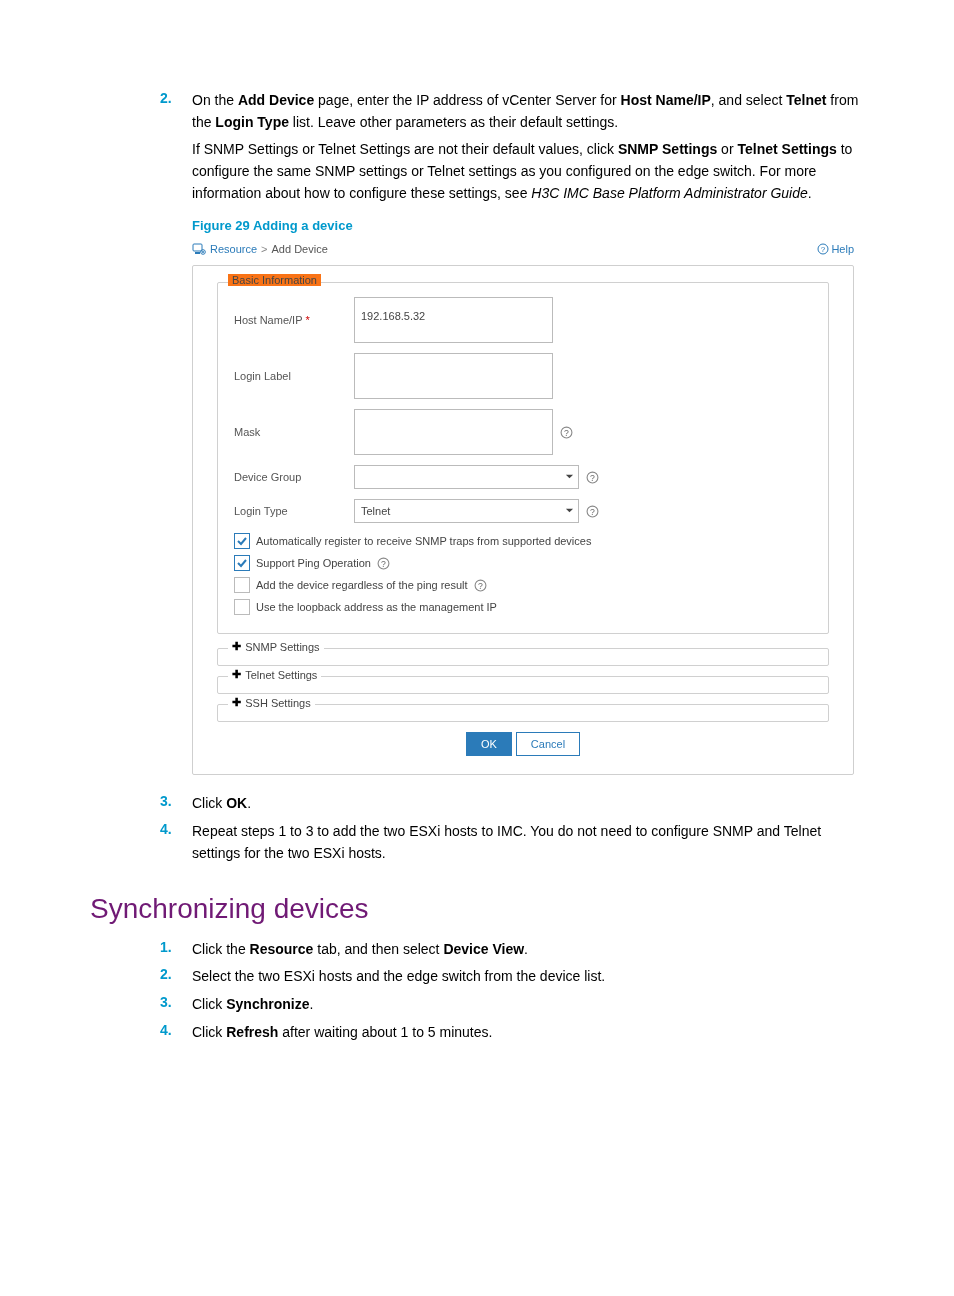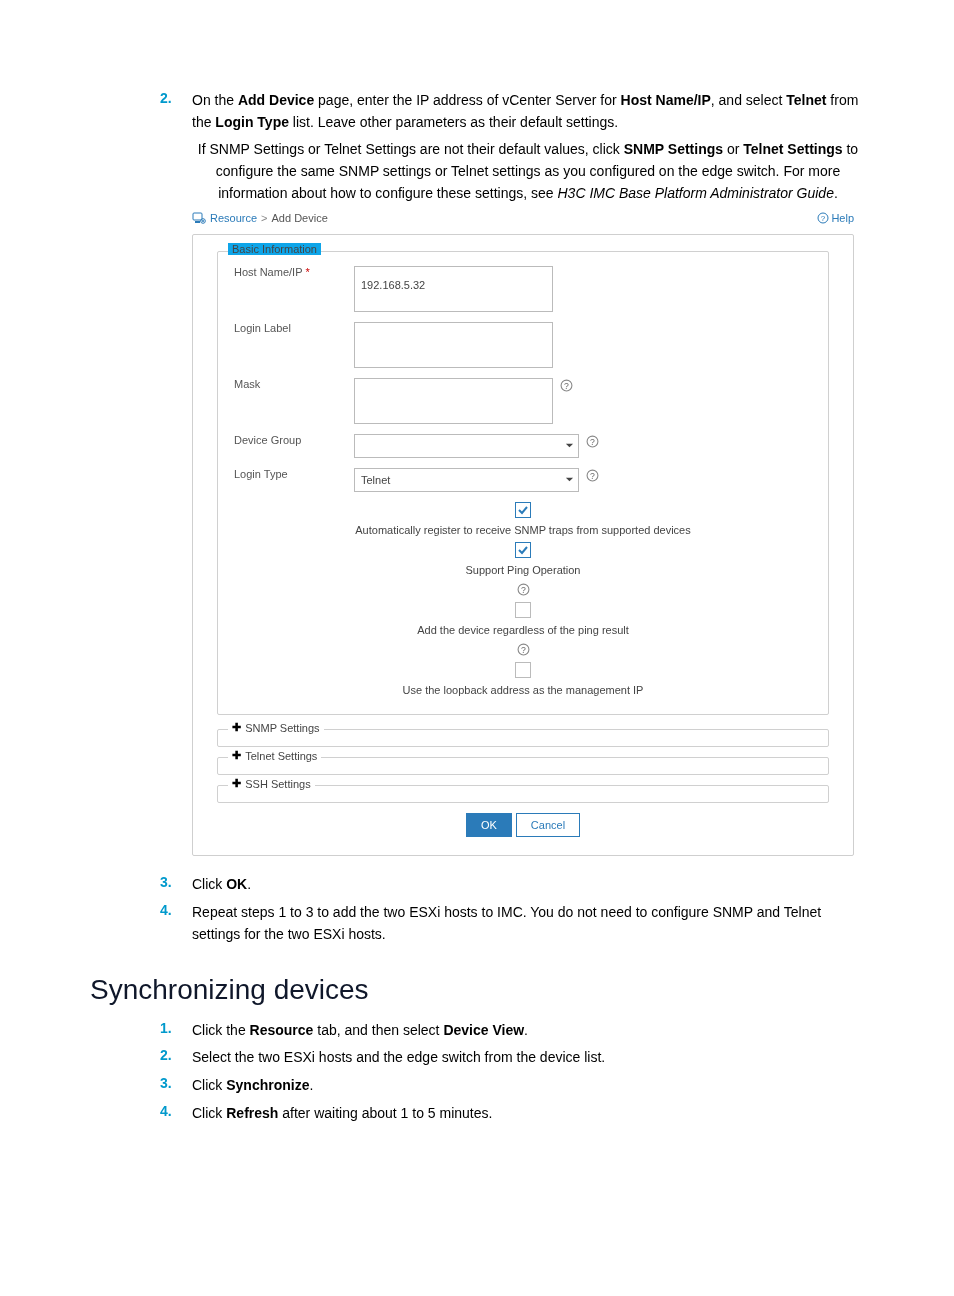--- a/index.html
+++ b/index.html
@@ -35,21 +35,20 @@
     font-size: 14px;
     line-height: 1.55;
     flex: 1;
   }
   .sub-para {
     margin-left: 102px;
     font-size: 14px;
     line-height: 1.55;
     margin-top: 6px;
     margin-bottom: 6px;
-    text-align: center;
   }
   .figure-caption {
     color: #0099cc;
     font-weight: bold;
     font-size: 13px;
     margin: 14px 0 8px 102px;
   }
   .screenshot {
     margin: 0 0 18px 102px;
     width: 662px;
@@ -88,21 +87,21 @@
     border: 1px solid #d0d0d0;
     border-radius: 2px;
     padding: 14px 16px 12px 16px;
     margin-bottom: 14px;
     position: relative;
   }
   .fieldset-legend {
     position: absolute;
     top: -9px;
     left: 10px;
-    background: #0ea5e9;
+    background: #f97316;
     padding: 0 4px;
     font-size: 11px;
     color: #444;
   }
   .collapsible {
     border: 1px solid #d0d0d0;
     border-radius: 2px;
     padding: 0;
     margin-bottom: 10px;
     position: relative;
@@ -119,21 +118,21 @@
     display: flex;
     align-items: center;
     gap: 4px;
   }
   .plus {
     font-weight: bold;
     color: #000;
   }
   .form-row {
     display: flex;
-    align-items: flex-start;
+    align-items: center;
     margin-bottom: 10px;
   }
   .form-label {
     width: 120px;
     color: #555;
     font-size: 11px;
   }
   .form-label .req { color: #c00; margin-left:3px;}
   .form-input {
     border: 1px solid #bbb;
@@ -170,21 +169,20 @@
     justify-content:center;
   }
   .qmark svg { display:block; }
   .checkbox-row {
     display: flex;
     align-items: center;
     gap: 6px;
     font-size: 11px;
     color: #444;
     margin-bottom: 6px;
-    flex-direction: column;
   }
   .cbox {
     width: 14px;
     height: 14px;
     border: 1px solid #2b7bb9;
     display: inline-flex;
     align-items: center;
     justify-content: center;
     background:#fff;
   }
@@ -201,21 +199,21 @@
     padding: 5px 14px;
     border: 1px solid #2b7bb9;
     cursor: pointer;
   }
   .btn-primary { background:#2b7bb9; color:#fff; }
   .btn-secondary { background:#fff; color:#2b7bb9; }
   h2.section-heading {
     font-family: Arial, Helvetica, sans-serif;
     font-weight: normal;
     font-size: 28px;
-    color: #0f172a;
+    color: #701a75;
     margin: 28px 0 14px 0;
   }
   .page-number {
     text-align: center;
     font-size: 13px;
     margin-top: 60px;
     color: #000;
   }
   em.italic { font-style: italic; }
   b { font-weight: bold; }
@@ -227,20 +225,21 @@
 
   <ol class="main-steps">
     <li>
       <span class="step-num">2.</span>
       <span class="step-text">On the <b>Add Device</b> page, enter the IP address of vCenter Server for <b>Host Name/IP</b>, and select <b>Telnet</b> from the <b>Login Type</b> list. Leave other parameters as their default settings.</span>
     </li>
   </ol>
 
   <p class="sub-para">If SNMP Settings or Telnet Settings are not their default values, click <b>SNMP Settings</b> or <b>Telnet Settings</b> to configure the same SNMP settings or Telnet settings as you configured on the edge switch. For more information about how to configure these settings, see <em class="italic">H3C IMC Base Platform Administrator Guide</em>.</p>
 
+  <div class="figure-caption">Figure 29 Adding a device</div>
 
   <div class="screenshot">
     <div class="breadcrumb-row">
       <div class="breadcrumb-left">
         <span class="device-icon">
           <svg width="14" height="12" viewBox="0 0 14 12">
               <rect x="1" y="1" width="9" height="7" rx="1" fill="none" stroke="#2b7bb9" stroke-width="1"></rect>
               <rect x="3" y="9" width="5" height="2" fill="#2b7bb9"></rect>
               <circle cx="11" cy="9" r="2.3" fill="none" stroke="#2b7bb9" stroke-width="1"></circle>
               <path d="M11 8v2M10 9h2" stroke="#2b7bb9" stroke-width="1"></path>

